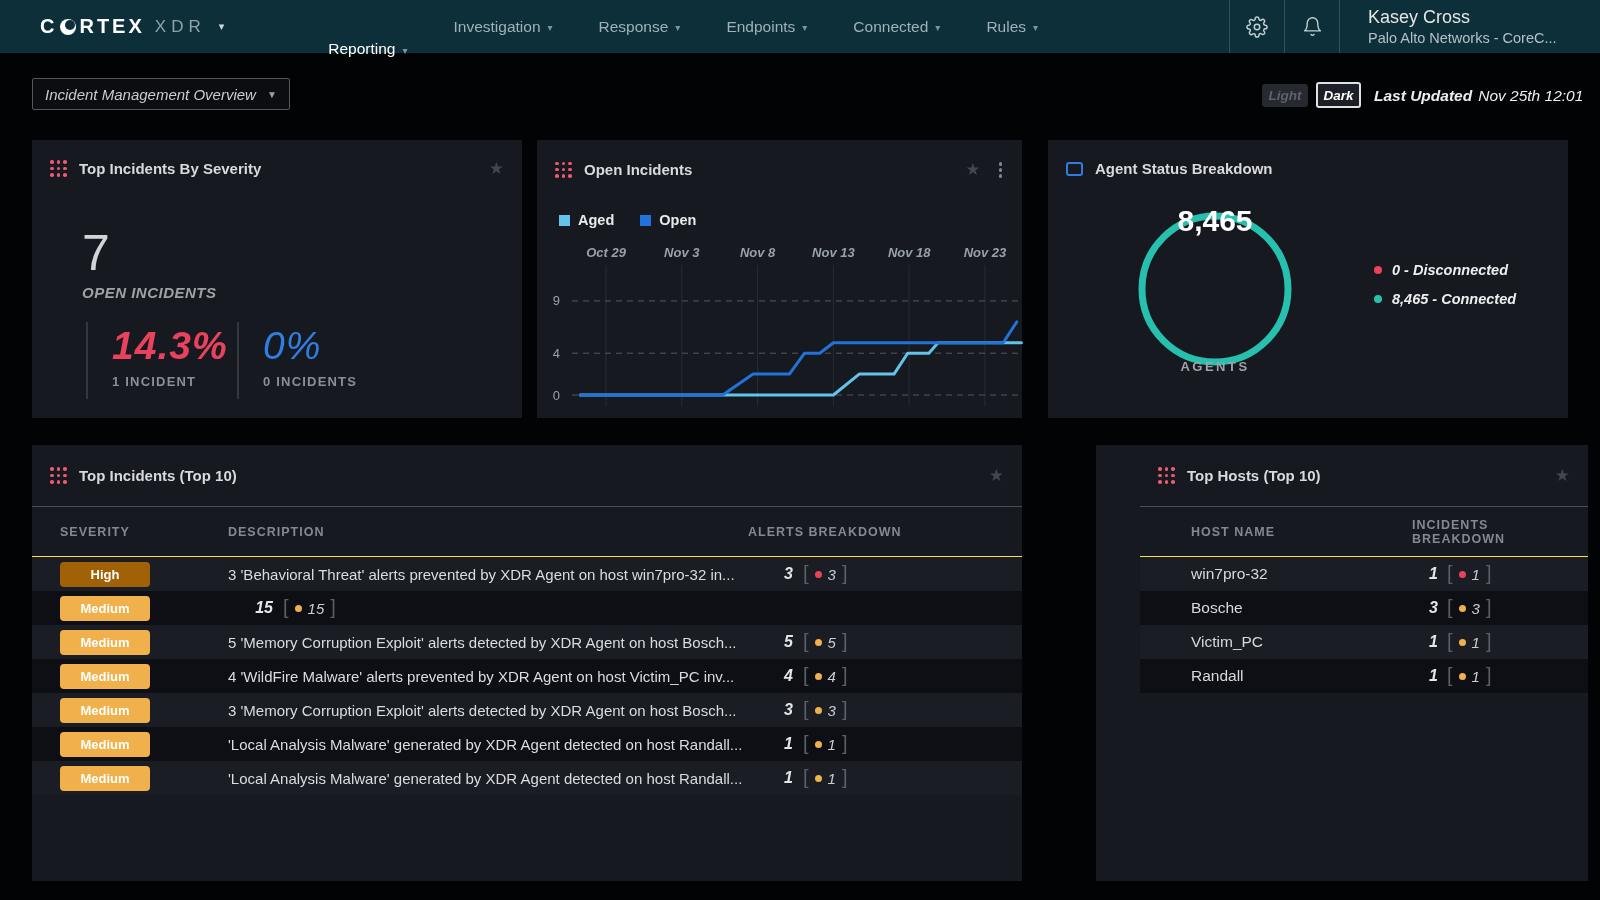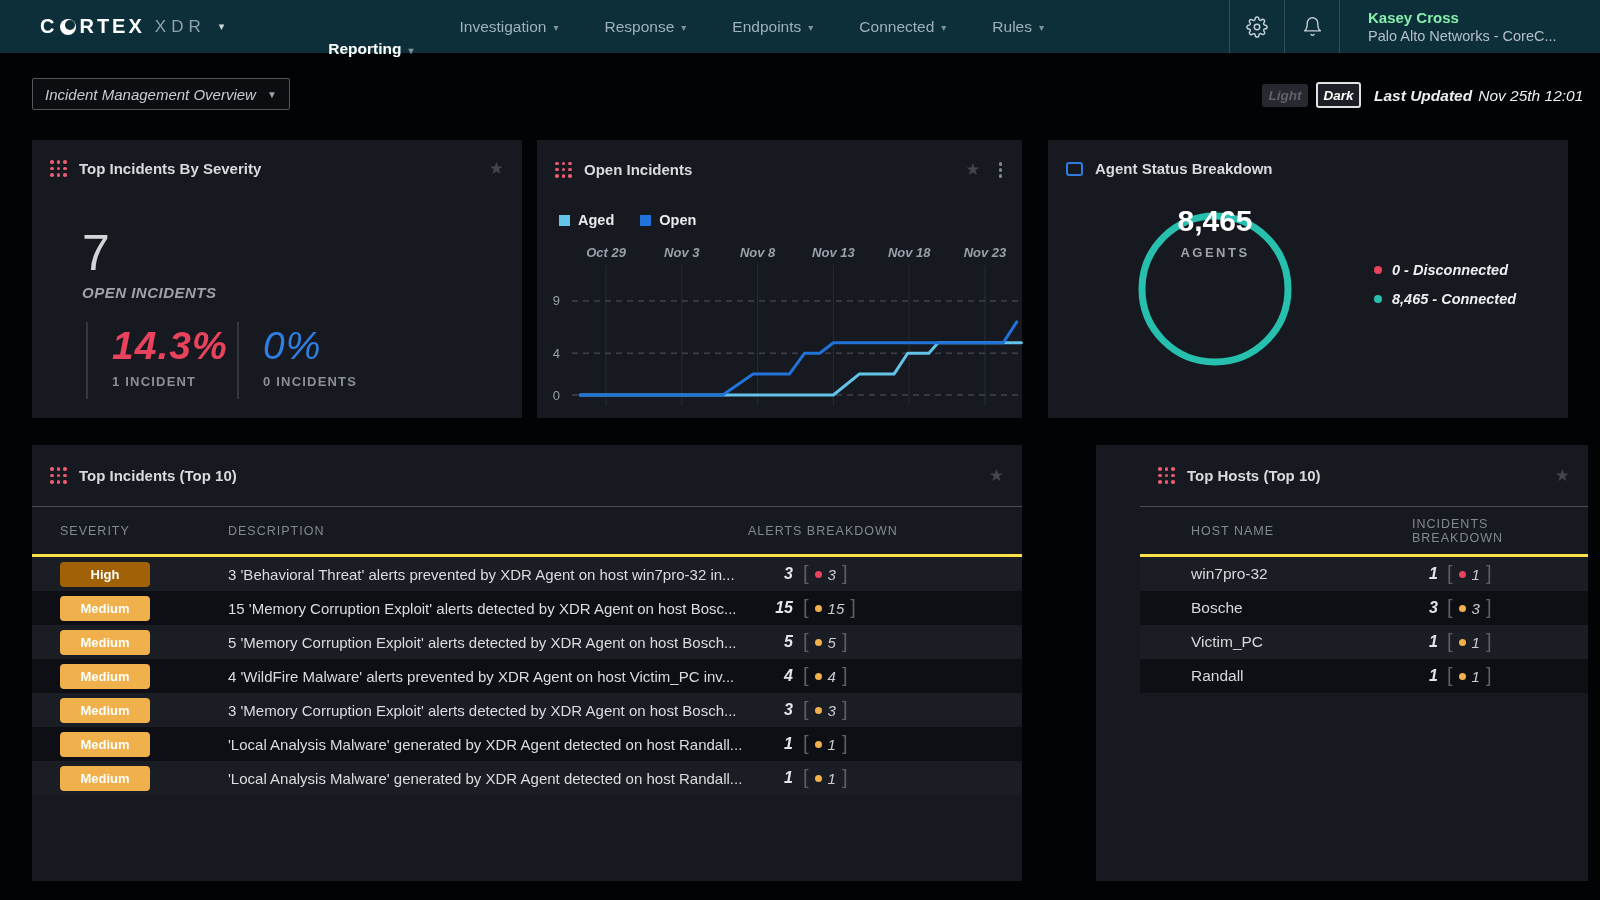--- a/index.html
+++ b/index.html
@@ -14,28 +14,28 @@
   
   .topbar { position:absolute; top:0; left:0; width:1600px; height:53px; background:#0d2f3a; display:flex; align-items:center; }
   .brand { display:flex; align-items:center; margin-left:40px; cursor:pointer; }
   .brand-cortex { font-size:20px; font-weight:bold; letter-spacing:3px; color:#fff; display:flex; align-items:center; }
   .logo-o { position:relative; width:16px; height:16px; margin:0 3px; border-radius:50%; background:#fff; display:inline-block; }
   .logo-o::after { content:""; position:absolute; width:10px; height:10px; border-radius:50%; background:#0d2f3a; top:1px; right:1px; }
   .brand-xdr { margin-left:10px; font-size:17px; letter-spacing:5px; color:#8da2ab; }
   .brand-caret { margin-left:13px; color:#cfd8dc; font-size:11px; }
   .menu { display:flex; margin-left:104px; gap:46px; align-items:center; }
   .menu-item { font-size:15.5px; color:#9fb1b9; cursor:pointer; display:flex; gap:7px; align-items:center; white-space:nowrap; }
-  .menu-item.active { color:#ffffff; font-weight:bold;margin-top:45px; }
+  .menu-item.active { color:#ffffff; font-weight:normal;margin-top:45px; }
   .menu-caret { font-size:10px; color:#7e939c; padding-top:2px; }
   .nav-right { margin-left:auto; display:flex; align-items:stretch; height:100%; }
   .nav-divider { width:1px; background:rgba(255,255,255,0.16); }
   .icon-btn { width:54px; display:flex; align-items:center; justify-content:center; cursor:pointer; }
   .icon-btn svg { stroke:#c3ced4; fill:none; stroke-width:1.6; stroke-linecap:round; stroke-linejoin:round; }
   .user-block { width:260px; padding-left:28px; display:flex; flex-direction:column; justify-content:center; cursor:pointer; }
-  .user-name { font-size:15px; font-weight:bold; color:#86efac; }
+  .user-name { font-size:18px; font-weight:normal; color:#e5e5e5; }
   .user-org { font-size:14.5px; color:#b4c0c6; margin-top:2px; }
   
   .selector { position:absolute; left:32px; top:78px; width:258px; height:32px; border:1px solid #54575c; border-radius:2px; background:#0b0d10; display:flex; align-items:center; justify-content:space-between; padding:0 12px; cursor:pointer; }
   .selector-text { font-style:italic; font-size:15px; color:#c9ccd1; }
   .selector-caret { color:#9a9da2; font-size:10px; }
   .btn-light { position:absolute; left:1262px; top:84px; width:46px; height:23px; background:#26292f; color:#5e6268; font-style:italic; font-weight:bold; font-size:13.5px; border-radius:3px; display:flex; align-items:center; justify-content:center; cursor:pointer; }
   .btn-dark { position:absolute; left:1316px; top:82px; width:45px; height:26px; background:#1c1f25; color:#ffffff; font-style:italic; font-weight:bold; font-size:13.5px; border:2px solid #dfe2e5; border-radius:3px; display:flex; align-items:center; justify-content:center; cursor:pointer; }
   .last-updated { position:absolute; left:1374px; top:87px; font-size:15.5px; font-style:italic; color:#eceef0; white-space:nowrap; }
   .last-updated b { margin-right:6px; }
   
@@ -62,29 +62,29 @@
   .stat-pct { font-size:39px; font-style:italic; font-weight:300; letter-spacing:1px; line-height:1.05; }
   .stat-label { margin-top:7px; font-size:13px; font-weight:bold; color:#8b8f95; letter-spacing:1.2px; }
   
   .oi-legend { position:absolute; left:22px; top:72px; display:flex; gap:26px; align-items:center; }
   .oi-legend-item { display:flex; align-items:center; gap:8px; }
   .oi-legend-swatch { width:11px; height:11px; }
   .oi-legend-label { font-size:14.5px; font-weight:600; color:#e8eaec; }
   .oi-chart { position:absolute; left:3px; top:103px; overflow:visible; }
   
   .donut-svg { position:absolute; left:82px; top:64px; }
-  .donut-center { position:absolute; left:82px; top:64px; width:170px; height:170px; display:flex; flex-direction:column; align-items:center; justify-content:flex-start; }
+  .donut-center { position:absolute; left:82px; top:64px; width:170px; height:170px; display:flex; flex-direction:column; align-items:center; justify-content:space-between; }
   .donut-num { font-size:30px; font-weight:bold; color:#ffffff; }
   .donut-label { margin-top:7px; font-size:13px; font-weight:bold; color:#9fa3a8; letter-spacing:2.5px; }
   .agent-legend { position:absolute; left:326px; top:122px; display:flex; flex-direction:column; gap:13px; }
   .agent-legend-item { display:flex; align-items:center; gap:10px; }
   .agent-legend-dot { width:8px; height:8px; border-radius:50%; flex:none; }
   .agent-legend-text { font-style:italic; font-weight:bold; font-size:14.5px; color:#eceef0; }
   
-  .colhead { height:50px; border-bottom:3px solid #fde047; display:grid; align-items:center; font-size:12.5px; font-weight:normal; color:#84888f; letter-spacing:1px; }
+  .colhead { height:50px; border-bottom:1px solid #fde047; display:grid; align-items:center; font-size:12.5px; font-weight:bold; color:#84888f; letter-spacing:1px; }
   .grid-incidents { grid-template-columns:168px 520px 1fr; padding:0 18px 0 28px; }
   .grid-hosts { grid-template-columns:221px 1fr; padding:0 18px 0 51px; }
   .t-row { height:34px; display:grid; align-items:center; }
   .tbl-body .t-row:nth-child(odd) { background:#1a1d23; }
   .tbl-body .t-row:nth-child(even) { background:#0d0f14; }
   .sev-badge { width:90px; height:25px; border-radius:4px; color:#fff; font-size:13px; font-weight:bold; display:flex; align-items:center; justify-content:center; }
   .t-desc { font-size:15px; color:#dadce0; white-space:nowrap; overflow:hidden; }
   .t-host { font-size:15.5px; color:#d7d9dc; }
   .bd { display:flex; align-items:center; }
   .bd-count { width:45px; text-align:right; font-style:italic; font-weight:bold; font-size:16px; color:#e3e5e8; margin-right:10px; }
@@ -307,21 +307,20 @@
             <span class="bd-dot" style="background: rgb(232, 66, 93);"></span>
             <span class="bd-num">3</span>
             <span class="bk">]</span>
           </span>
         </div>
       </div>
       <div class="t-row grid-incidents">
         <div>
           <span class="sev-badge" style="background: rgb(240, 176, 75);">Medium</span>
         </div>
-        <div class="t-desc">15 'Memory Corruption Exploit' alerts detected by XDR Agent on host Bosc...</div>
         <div class="bd">
           <span class="bd-count">15</span>
           <span class="bd-group">
             <span class="bk">[</span>
             <span class="bd-dot" style="background: rgb(240, 176, 75);"></span>
             <span class="bd-num">15</span>
             <span class="bk">]</span>
           </span>
         </div>
       </div>

